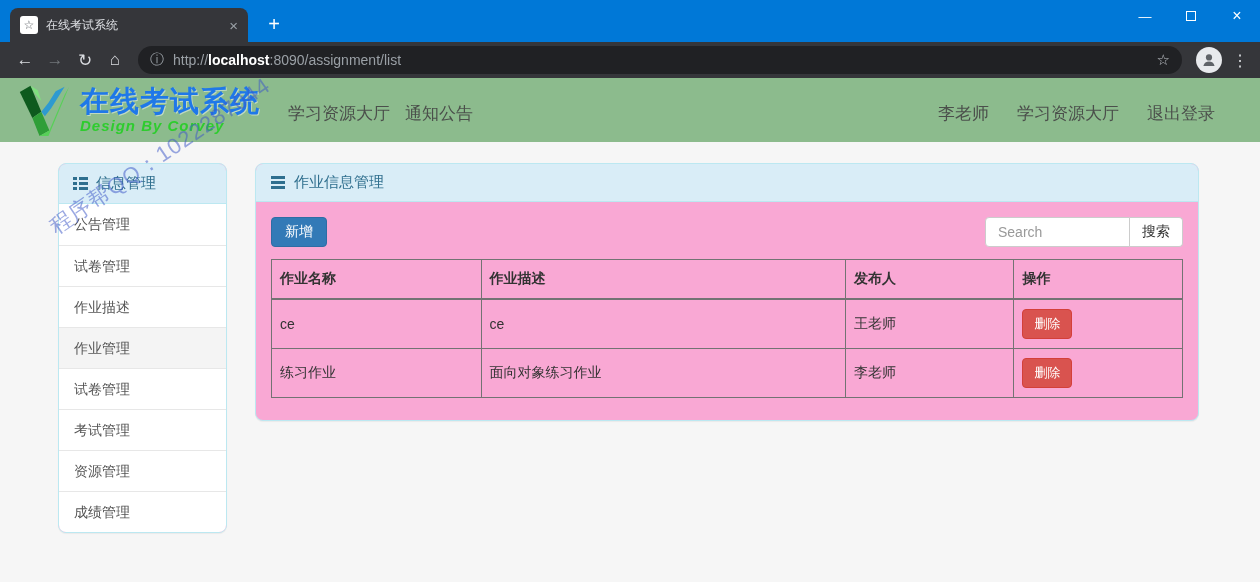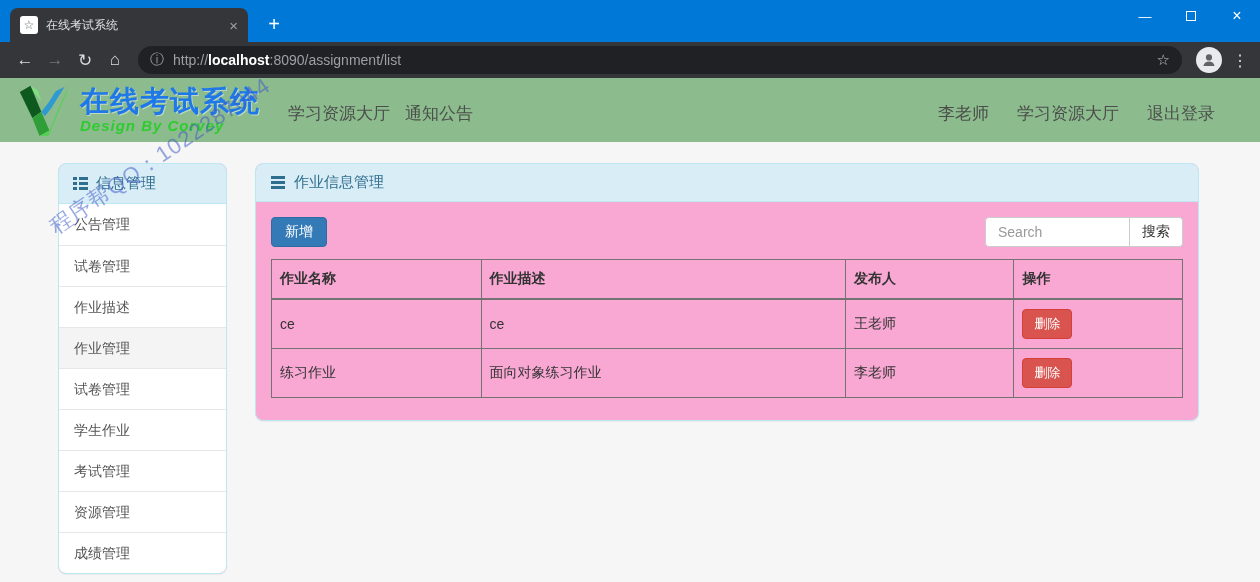--- a/index.html
+++ b/index.html
@@ -183,21 +183,20 @@
               <b class="ln"></b>
             </i>
         </span>
         <span>信息管理</span>
       </div>
       <div class="s-item" style="border-top:none">公告管理</div>
       <div class="s-item">试卷管理</div>
       <div class="s-item">作业描述</div>
       <div class="s-item active">作业管理</div>
       <div class="s-item">试卷管理</div>
-      <div class="s-item">学生作业</div>
       <div class="s-item">考试管理</div>
       <div class="s-item">资源管理</div>
       <div class="s-item">成绩管理</div>
     </div>
 
     <div class="panel main">
       <div class="panel-head">
         <span class="icon-bars">
             <i></i>
             <i></i>

